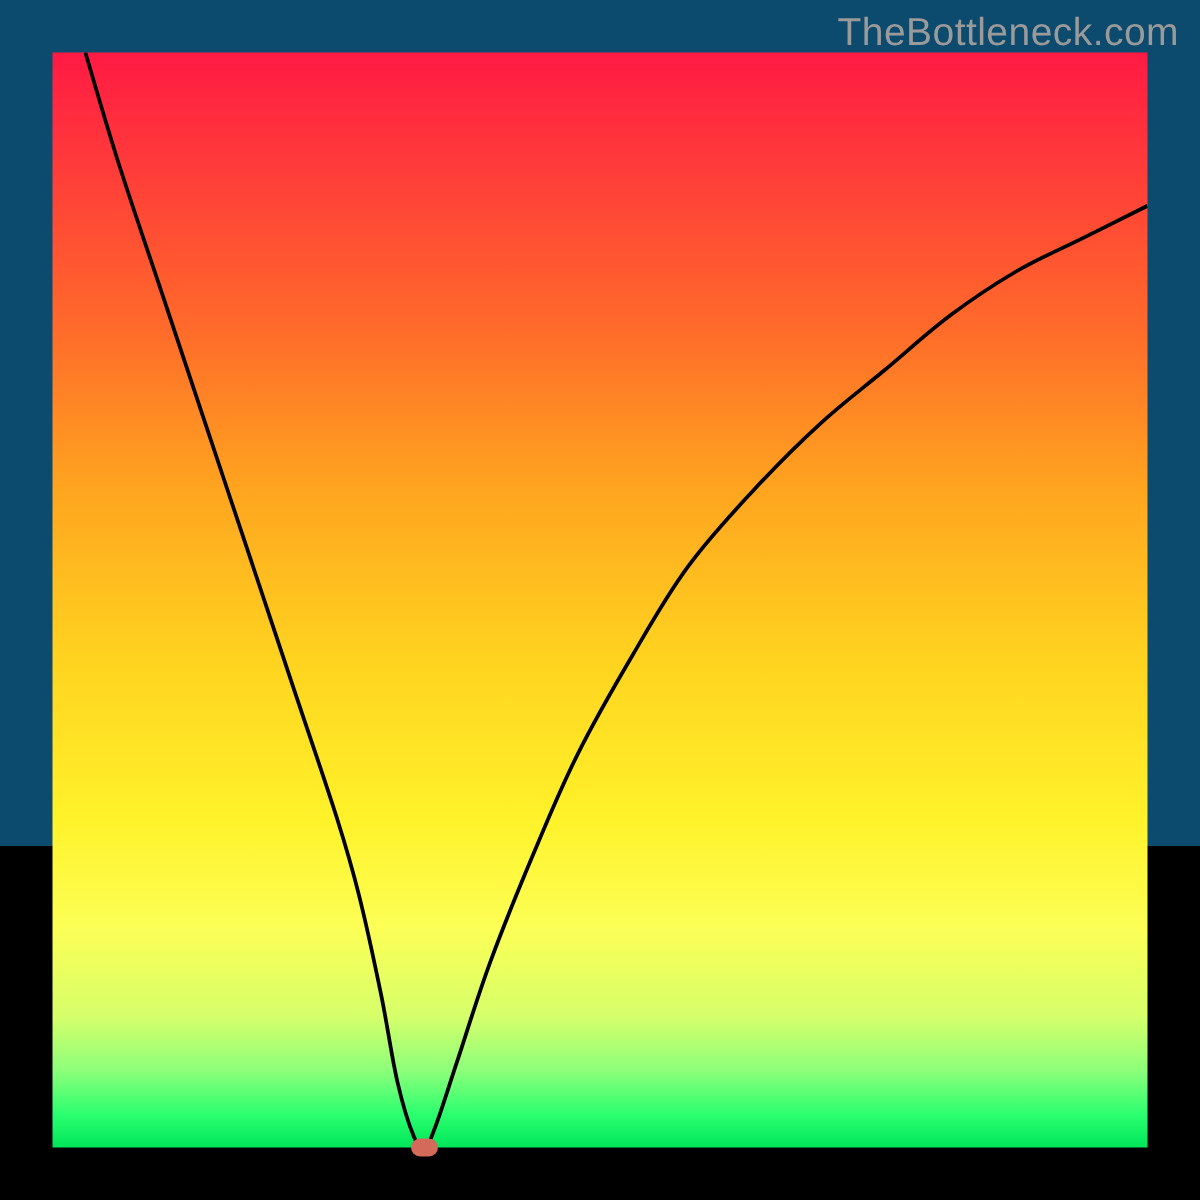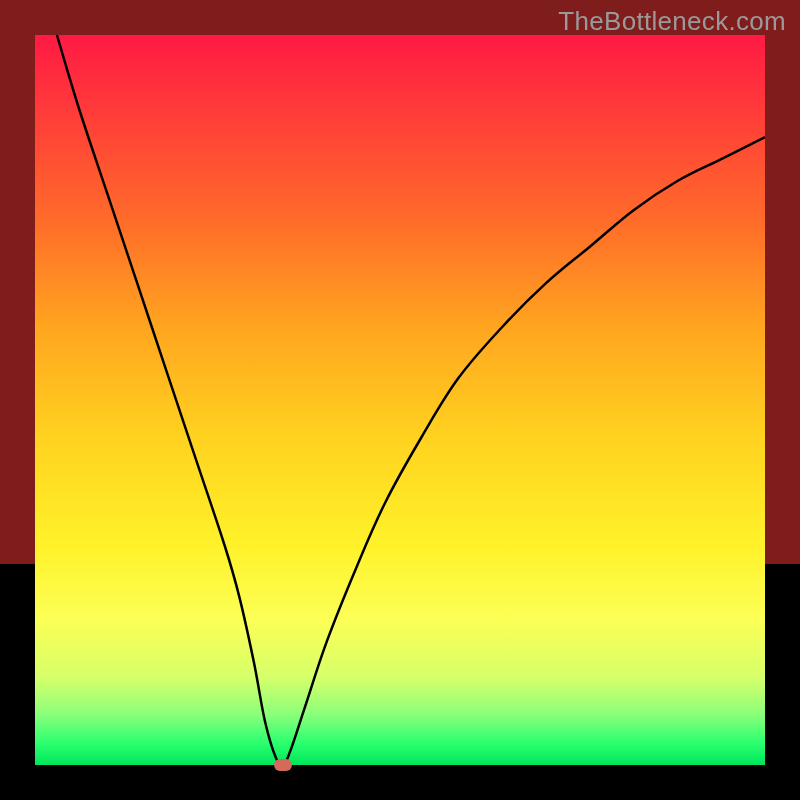--- a/index.html
+++ b/index.html
@@ -8,21 +8,21 @@
     width: 800px;
     height: 800px;
     background: #000;
     font-family: Arial, Helvetica, sans-serif;
     overflow: hidden;
   }
   .frame {
     position: relative;
     width: 800px;
     height: 564px;
-    background: #7f1d1d;
+    background: #0c4a6e;
   }
   .plot {
     position: absolute;
     left: 35px;
     top: 35px;
     width: 730px;
     height: 730px;
     background: linear-gradient(to bottom,
       #ff1a44 0%,
       #ff3a3a 10%,

